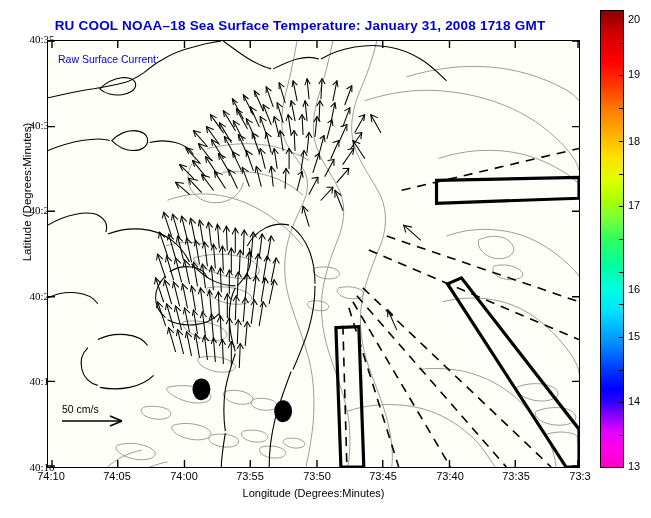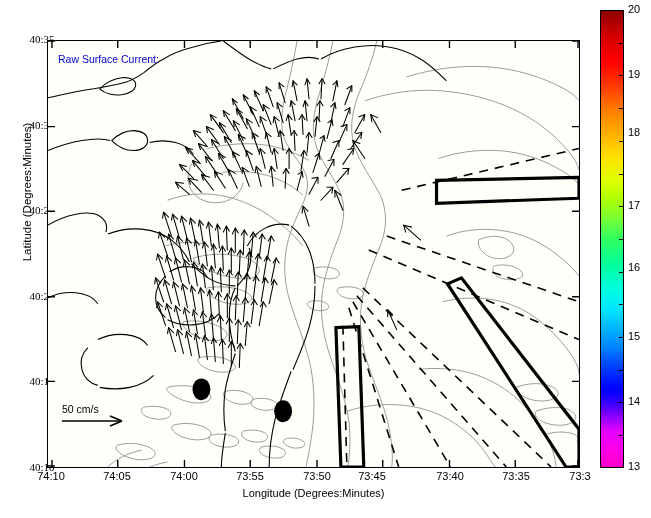--- a/index.html
+++ b/index.html
@@ -87,36 +87,37 @@
   }
   .cbtick span{position:relative;top:-7px;}
   .cbminor{position:absolute;left:600px;width:5px;height:1px;background:#000;}
   .cbminor.r{left:619px;}
 </style>
 </head>
 <body>
 
 <div id="root">
 
+  <div id="title">RU COOL  NOAA–18  Sea Surface Temperature:  January 31, 2008 1718 GMT</div>
 
   <div class="ytick" style="top:40px;"><span>40:35</span></div>
   <div class="ytick" style="top:126px;"><span>40:30</span></div>
   <div class="ytick" style="top:211px;"><span>40:25</span></div>
   <div class="ytick" style="top:297px;"><span>40:20</span></div>
   <div class="ytick" style="top:382px;"><span>40:15</span></div>
   <div class="ytick" style="top:468px;"><span>40:10</span></div>
 
   <div id="ylabel">Latitude (Degrees:Minutes)</div>
 
   <div class="xtick" style="left:51px;">74:10</div>
   <div class="xtick" style="left:117px;">74:05</div>
   <div class="xtick" style="left:184px;">74:00</div>
   <div class="xtick" style="left:250px;">73:55</div>
   <div class="xtick" style="left:317px;">73:50</div>
-  <div class="xtick" style="left:372px;">73:45</div>
+  <div class="xtick" style="left:383px;">73:45</div>
   <div class="xtick" style="left:450px;">73:40</div>
   <div class="xtick" style="left:516px;">73:35</div>
   <div class="xtick" style="left:580px;">73:3</div>
 
   <div id="xlabel">Longitude (Degrees:Minutes)</div>
 
   <div id="plot">
 
     <svg id="plotsvg" viewBox="0 0 533 428" preserveAspectRatio="none">
 
@@ -631,22 +632,22 @@
   <div class="cbminor r" style="top:206px;"></div>
   <div class="cbminor r" style="top:239px;"></div>
   <div class="cbminor r" style="top:272px;"></div>
   <div class="cbminor r" style="top:304px;"></div>
   <div class="cbminor r" style="top:337px;"></div>
   <div class="cbminor r" style="top:370px;"></div>
   <div class="cbminor r" style="top:402px;"></div>
   <div class="cbminor r" style="top:435px;"></div>
   <div class="cbminor r" style="top:467px;"></div>
 
-  <div class="cbtick" style="top:10px;"><span>20</span></div>
+  <div class="cbtick" style="top:20px;"><span>20</span></div>
   <div class="cbtick" style="top:75px;"><span>19</span></div>
-  <div class="cbtick" style="top:133px;"><span>18</span></div>
+  <div class="cbtick" style="top:142px;"><span>18</span></div>
   <div class="cbtick" style="top:206px;"><span>17</span></div>
-  <div class="cbtick" style="top:268px;"><span>16</span></div>
+  <div class="cbtick" style="top:290px;"><span>16</span></div>
   <div class="cbtick" style="top:337px;"><span>15</span></div>
   <div class="cbtick" style="top:402px;"><span>14</span></div>
   <div class="cbtick" style="top:467px;"><span>13</span></div>
 
 </div>
 
 </body></html>

